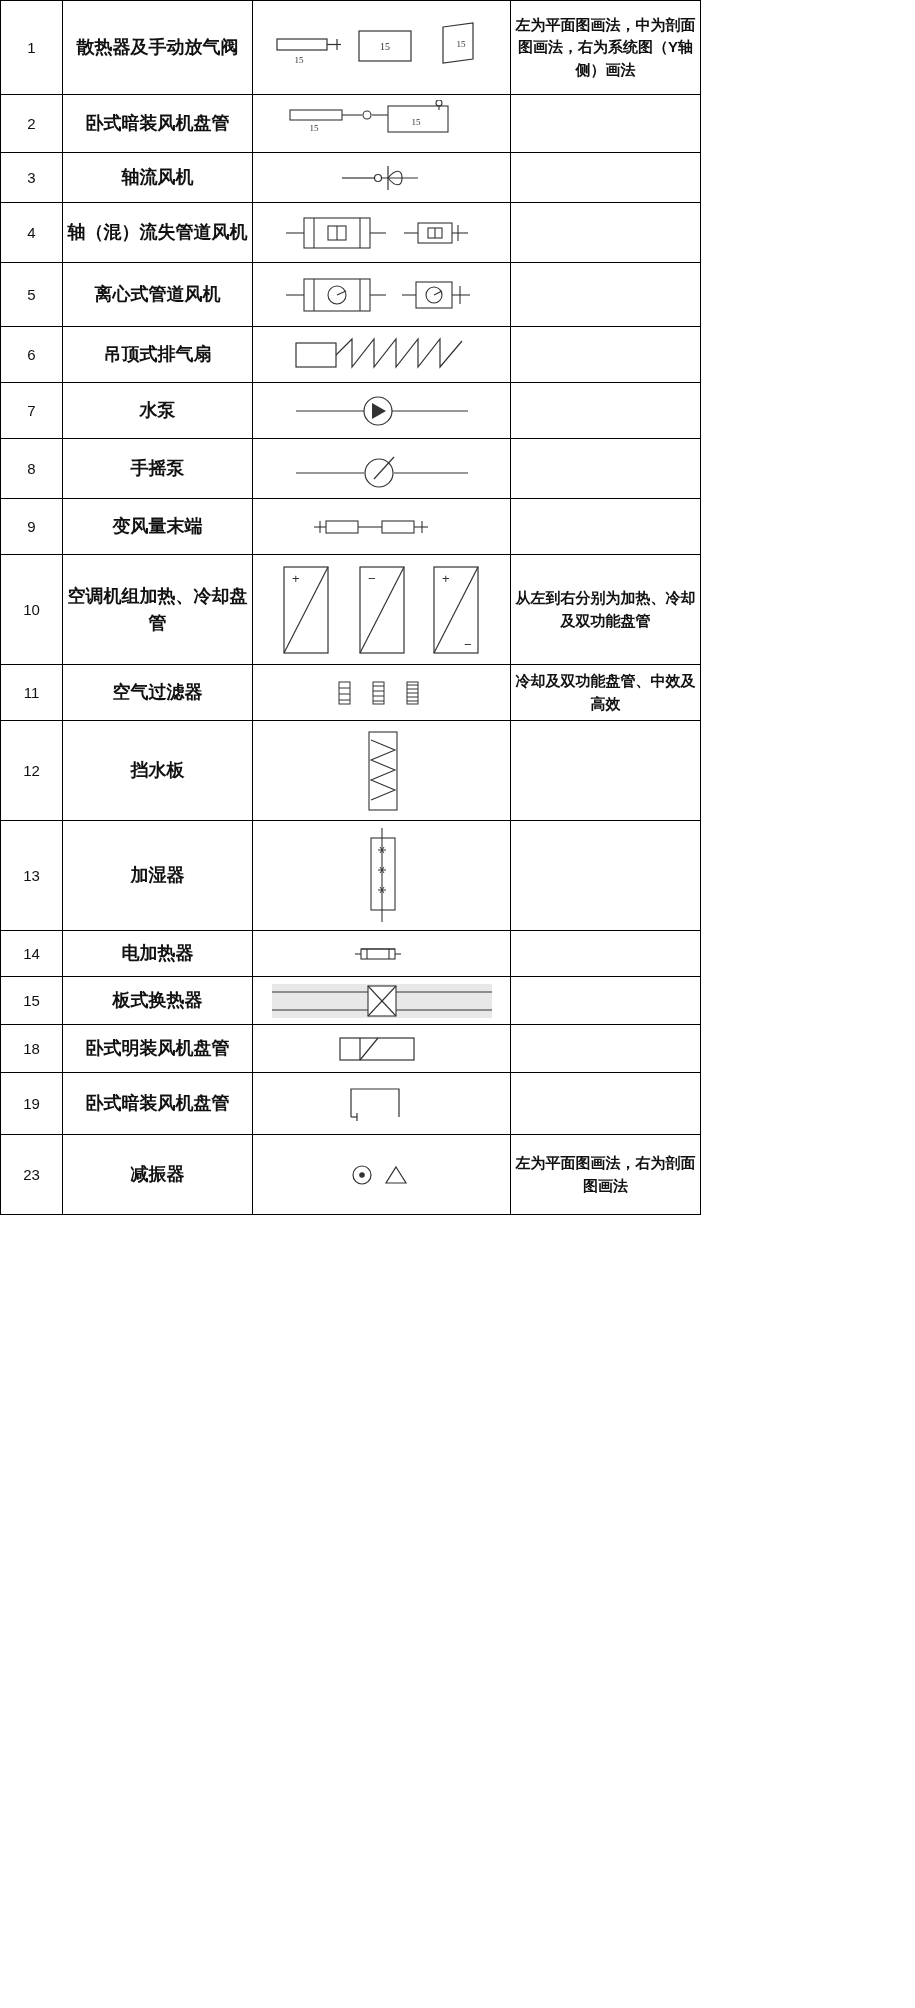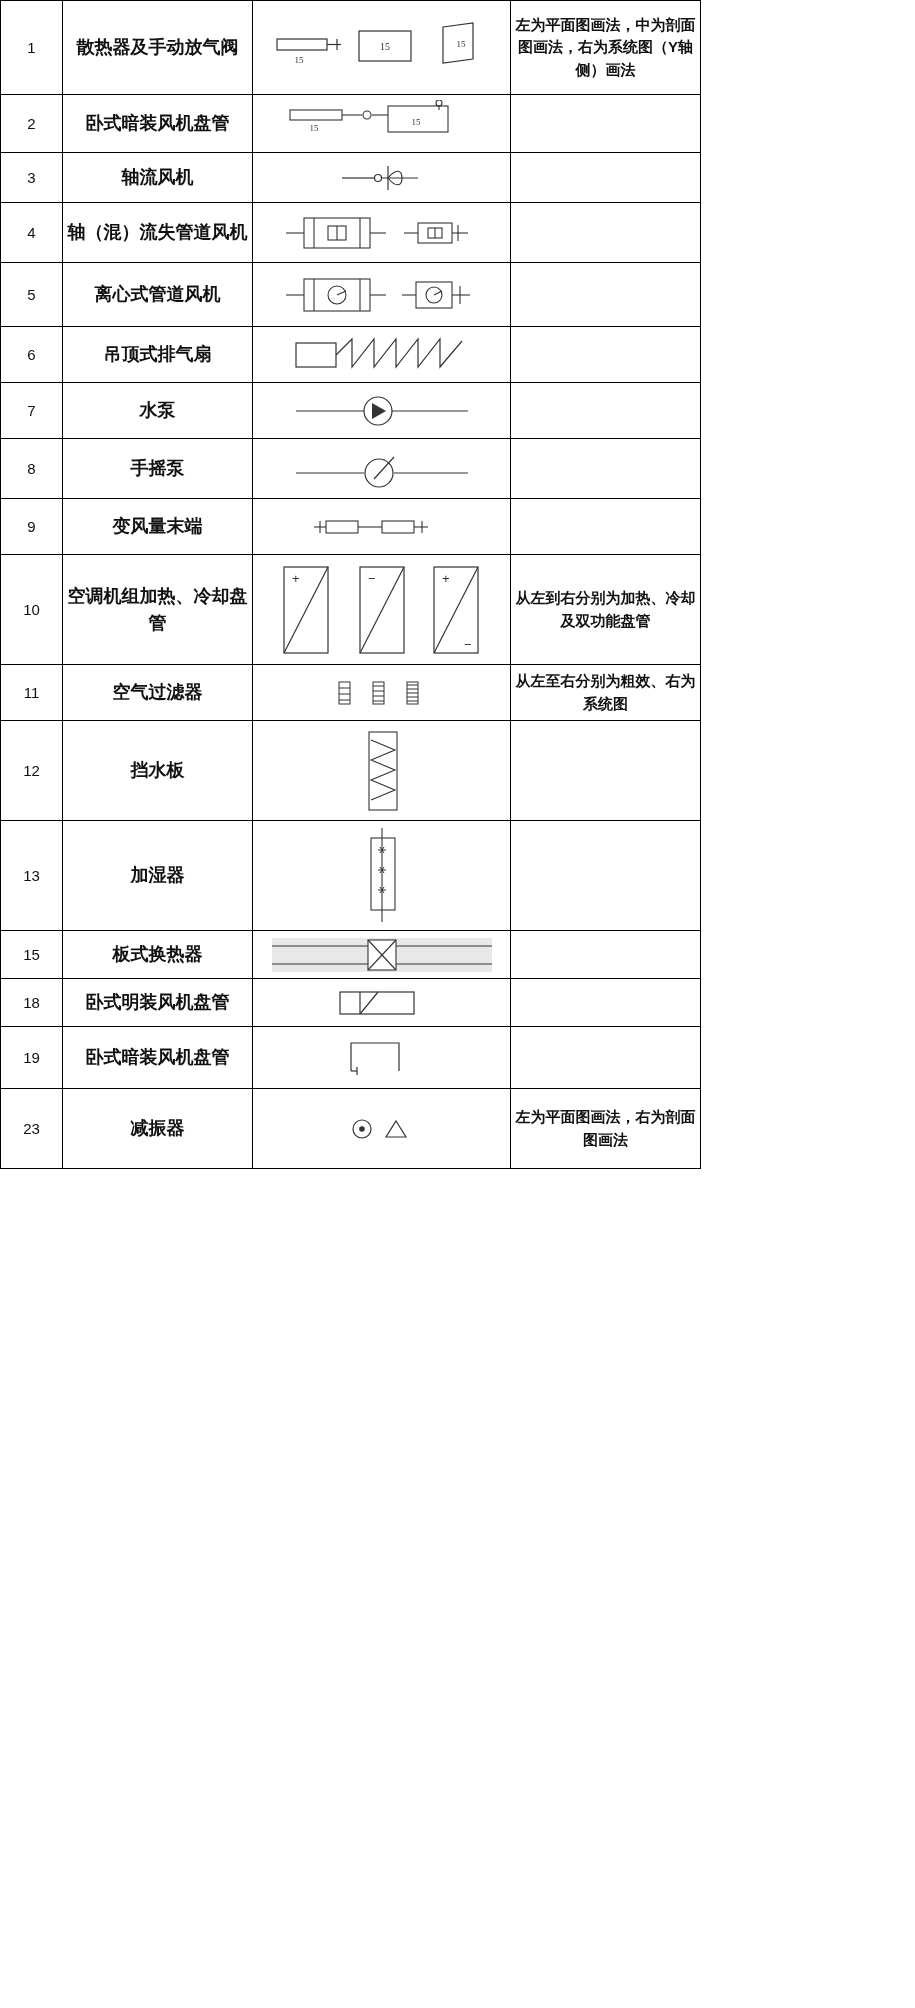--- a/index.html
+++ b/index.html
@@ -311,21 +311,21 @@
                 <rect x="80" y="6" width="11" height="22"></rect>
                 <line x1="80" y1="9" x2="91" y2="9"></line>
                   <line x1="80" y1="13" x2="91" y2="13"></line>
                 <line x1="80" y1="17" x2="91" y2="17"></line>
                   <line x1="80" y1="21" x2="91" y2="21"></line>
                   <line x1="80" y1="25" x2="91" y2="25"></line>
               </g>
             </svg>
           </div>
         </td>
-        <td class="note">从左至右分别为粗效、右为系统图</td>
+        <td class="note">冷却及双功能盘管、中效及高效</td>
       </tr>
 
       <tr style="height:100px">
         <td class="num">12</td>
         <td class="name">挡水板</td>
         <td class="sym">
           <div class="symwrap">
             <svg width="70" height="86" viewBox="0 0 70 86">
               <g stroke="#333" fill="none" stroke-width="1.1">
                 <rect x="22" y="4" width="28" height="78"></rect>
@@ -353,20 +353,39 @@
                   <path d="M31 42 l8 0 M33 39 l4 6 M33 45 l4 -6"></path>
                   <path d="M31 62 l8 0 M33 59 l4 6 M33 65 l4 -6"></path>
                 </g>
               </g>
             </svg>
           </div>
         </td>
         <td class="note"></td>
       </tr>
 
+      <tr style="height:46px">
+        <td class="num">14</td>
+        <td class="name">电加热器</td>
+        <td class="sym">
+          <div class="symwrap">
+            <svg width="110" height="30" viewBox="0 0 110 30">
+              <g stroke="#333" fill="none" stroke-width="1.1">
+                <rect x="34" y="10" width="34" height="10"></rect>
+                <line x1="34" y1="10" x2="68" y2="10"></line>
+                <line x1="40" y1="10" x2="40" y2="20"></line>
+                <line x1="62" y1="10" x2="62" y2="20"></line>
+                <line x1="28" y1="15" x2="34" y2="15"></line>
+                <line x1="68" y1="15" x2="74" y2="15"></line>
+              </g>
+            </svg>
+          </div>
+        </td>
+        <td class="note"></td>
+      </tr>
 
       <tr style="height:48px">
         <td class="num">15</td>
         <td class="name">板式换热器</td>
         <td class="sym">
           <div class="symwrap">
             <svg width="220" height="40" viewBox="0 0 220 40">
               <rect x="0" y="3" width="220" height="34" fill="#e8e8e8"></rect>
               <g stroke="#333" fill="none" stroke-width="1.1">
                 <line x1="0" y1="11" x2="96" y2="11"></line>

